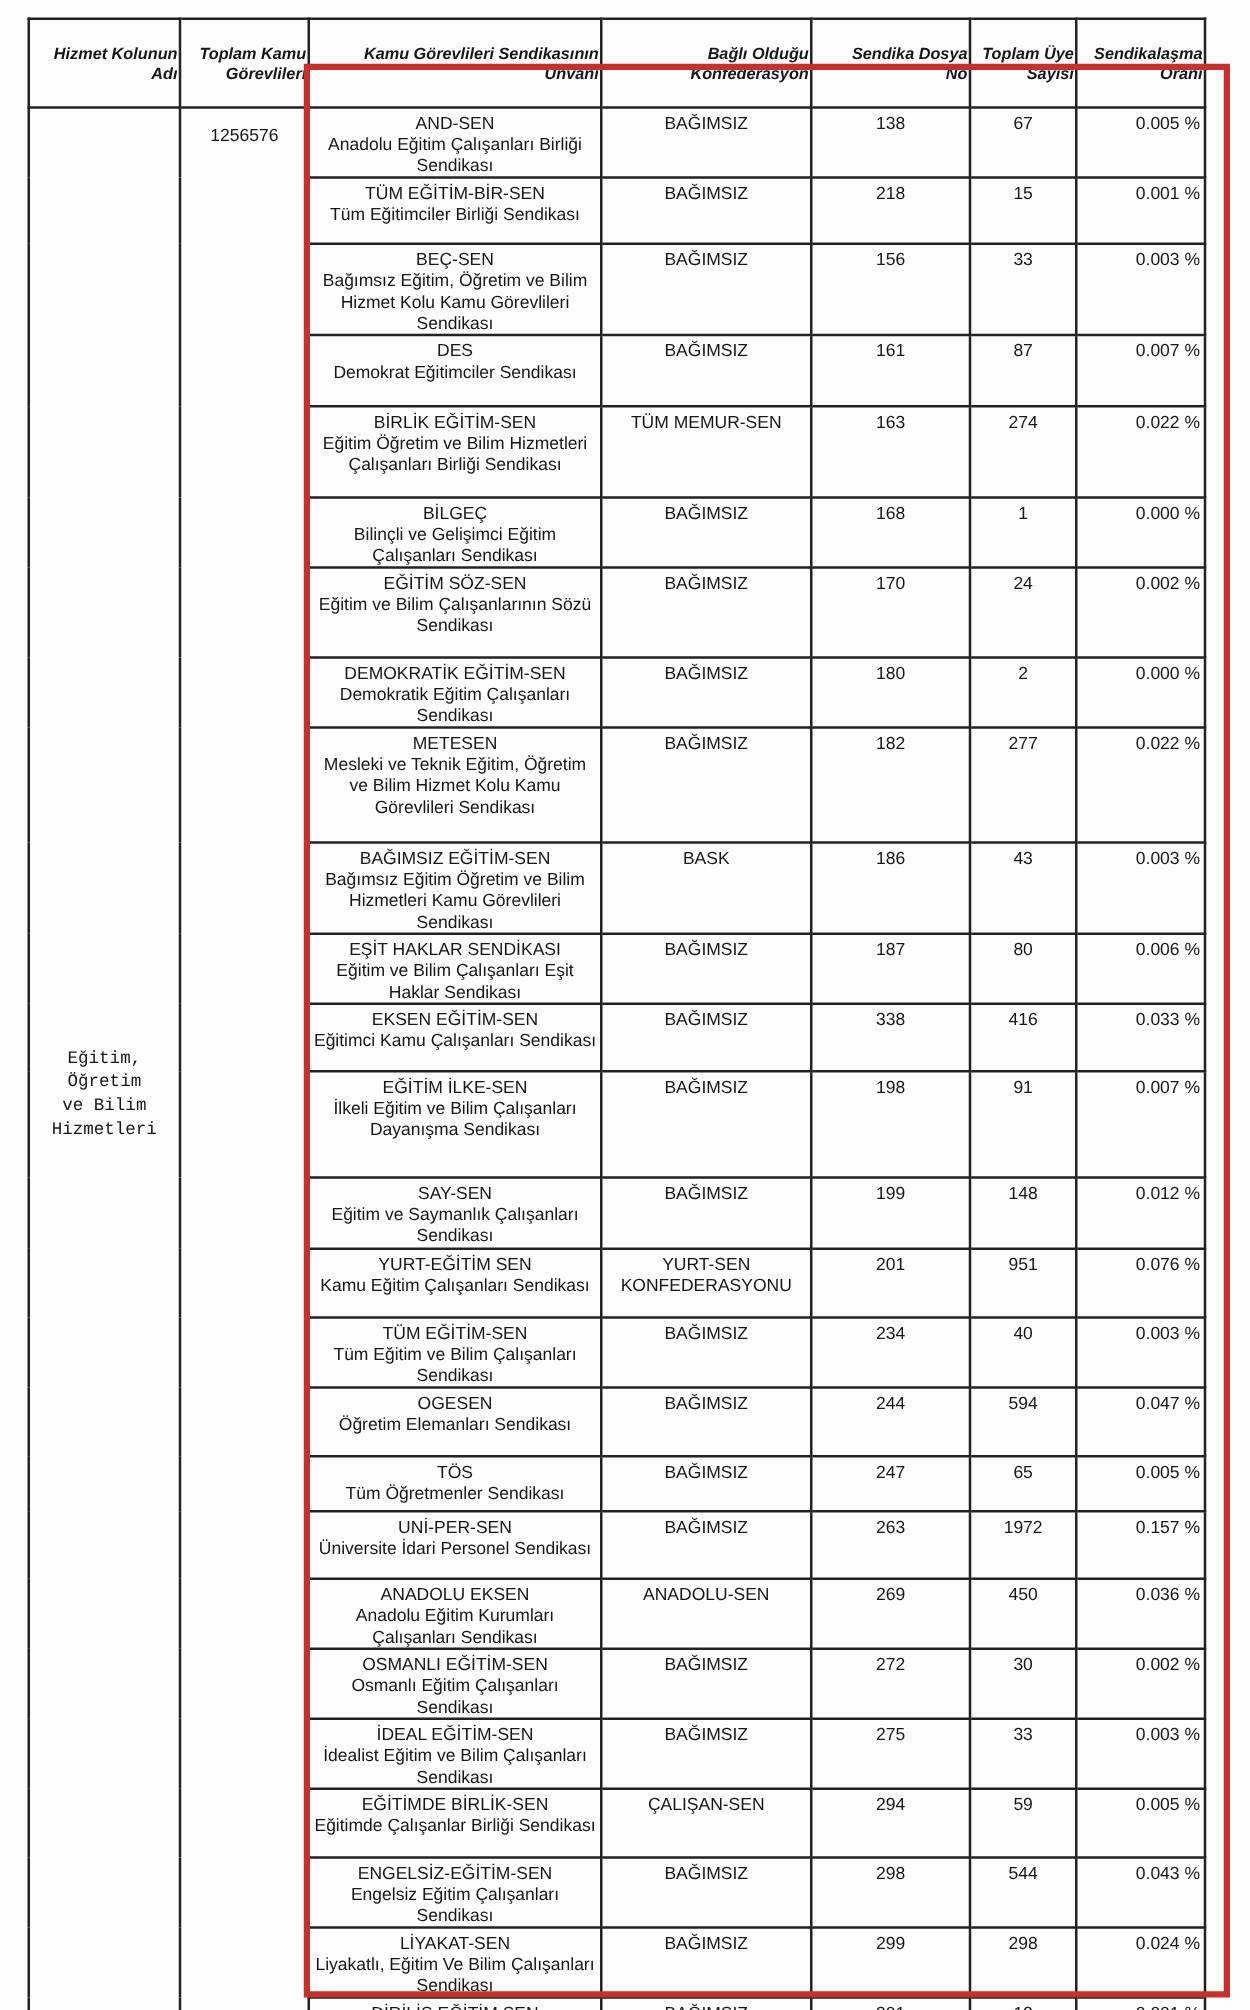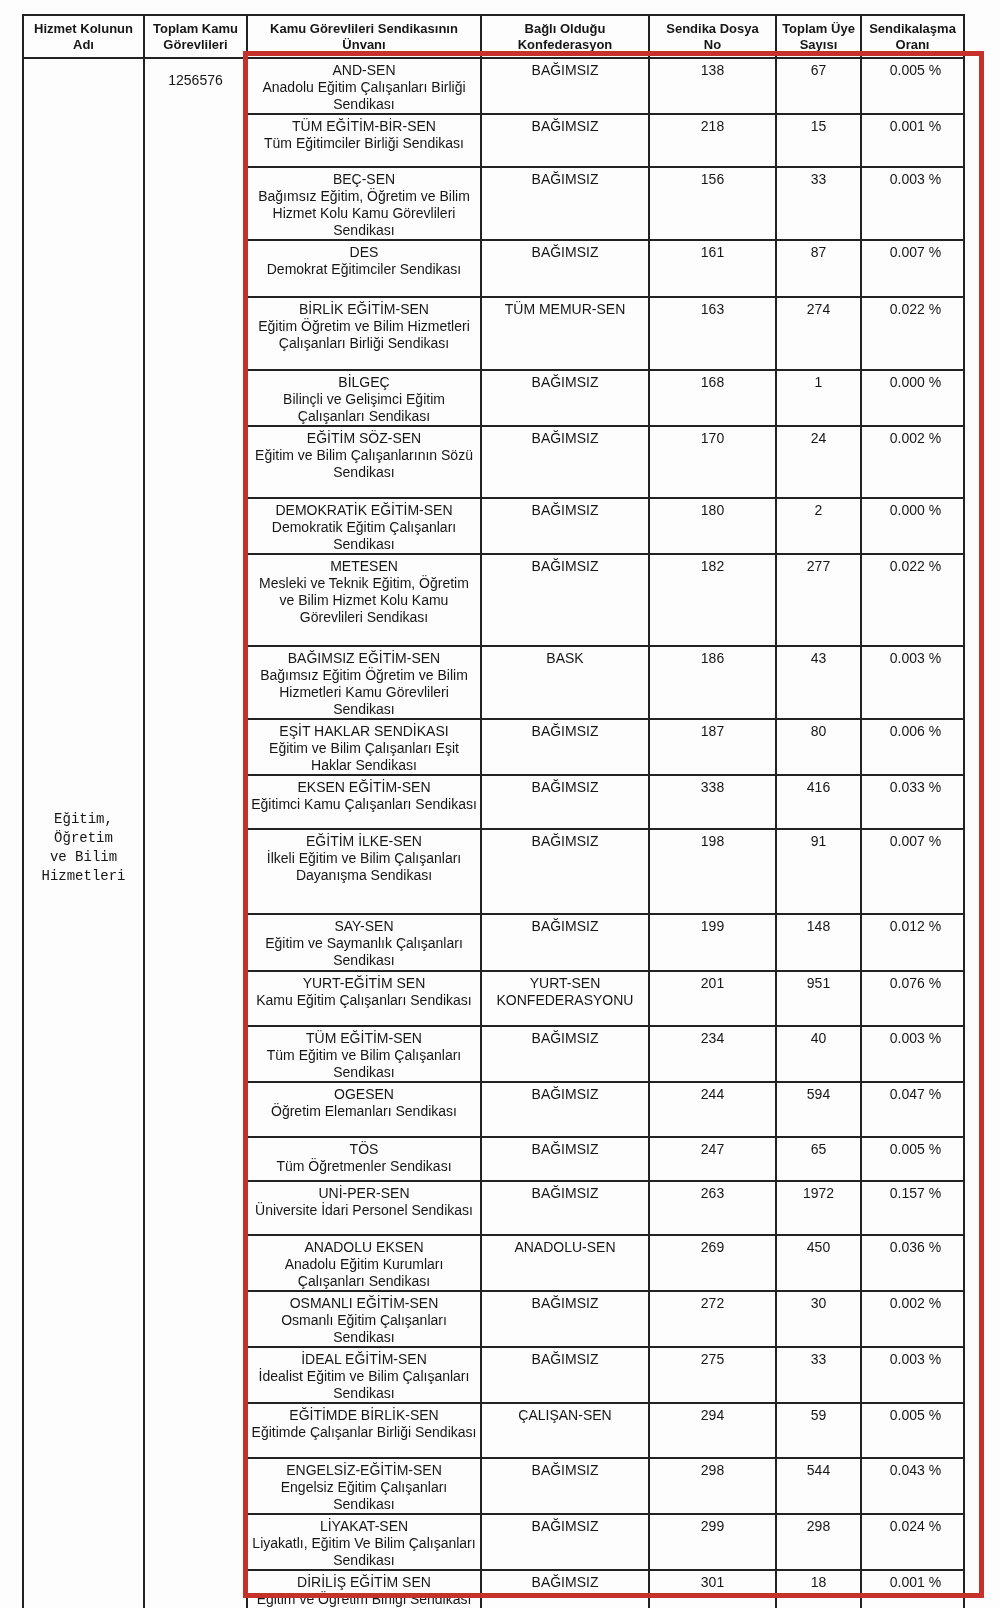--- a/index.html
+++ b/index.html
@@ -9,34 +9,34 @@
     font-family:"Liberation Sans",sans-serif;
     -webkit-font-smoothing:antialiased;
   }
   .sheet{position:absolute;inset:0;}
   table.union-table{
     position:absolute;left:22px;top:14px;
     width:941px;border-collapse:collapse;table-layout:fixed;
   }
   th,td{border:2px solid #222;}
   th{
-    font-size:13px;font-weight:bold;text-align:center;vertical-align:middle;
-    line-height:16px;white-space:pre-line;padding:2px 1px;height:37px;
+    font-size:13px;font-weight:bold;text-align:right;vertical-align:middle;
+    line-height:16px;white-space:pre-line;padding:16px 1px;height:37px;font-style:italic;
   }
   td{
     font-size:14px;line-height:17px;vertical-align:top;
     text-align:center;padding:3px 3px 0 3px;overflow:hidden;
   }
   td.branch{
     vertical-align:middle;white-space:pre-line;line-height:19px;
     border-bottom-style:dashed;
     font-family:Liberation Mono, monospace;
   }
   td.total{padding-top:13px;border-bottom-style:dashed;}
-  td.rate{text-align:center;padding-left:9px;border-radius:21px;}
+  td.rate{text-align:right;padding-left:9px;}
   tbody tr:last-child td{border-bottom-style:dashed;}
   
   tbody tr:nth-child(1){height:55px}
   tbody tr:nth-child(2){height:53px}
   tbody tr:nth-child(3){height:70px}
   tbody tr:nth-child(4){height:57px}
   tbody tr:nth-child(5){height:73px}
   tbody tr:nth-child(6){height:55px}
   tbody tr:nth-child(7){height:72px}
   tbody tr:nth-child(8){height:55px}

